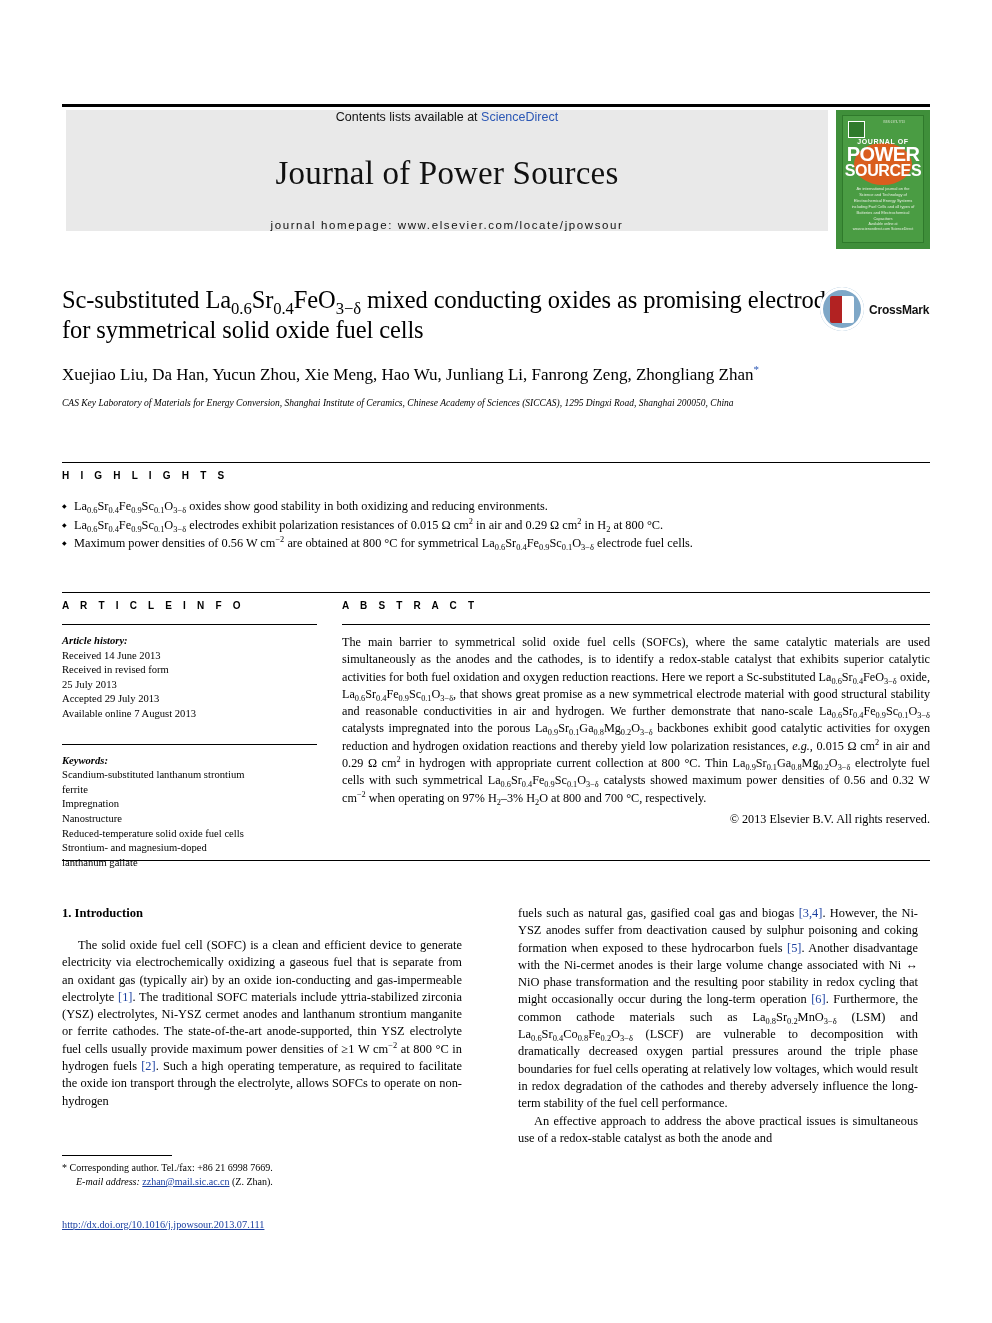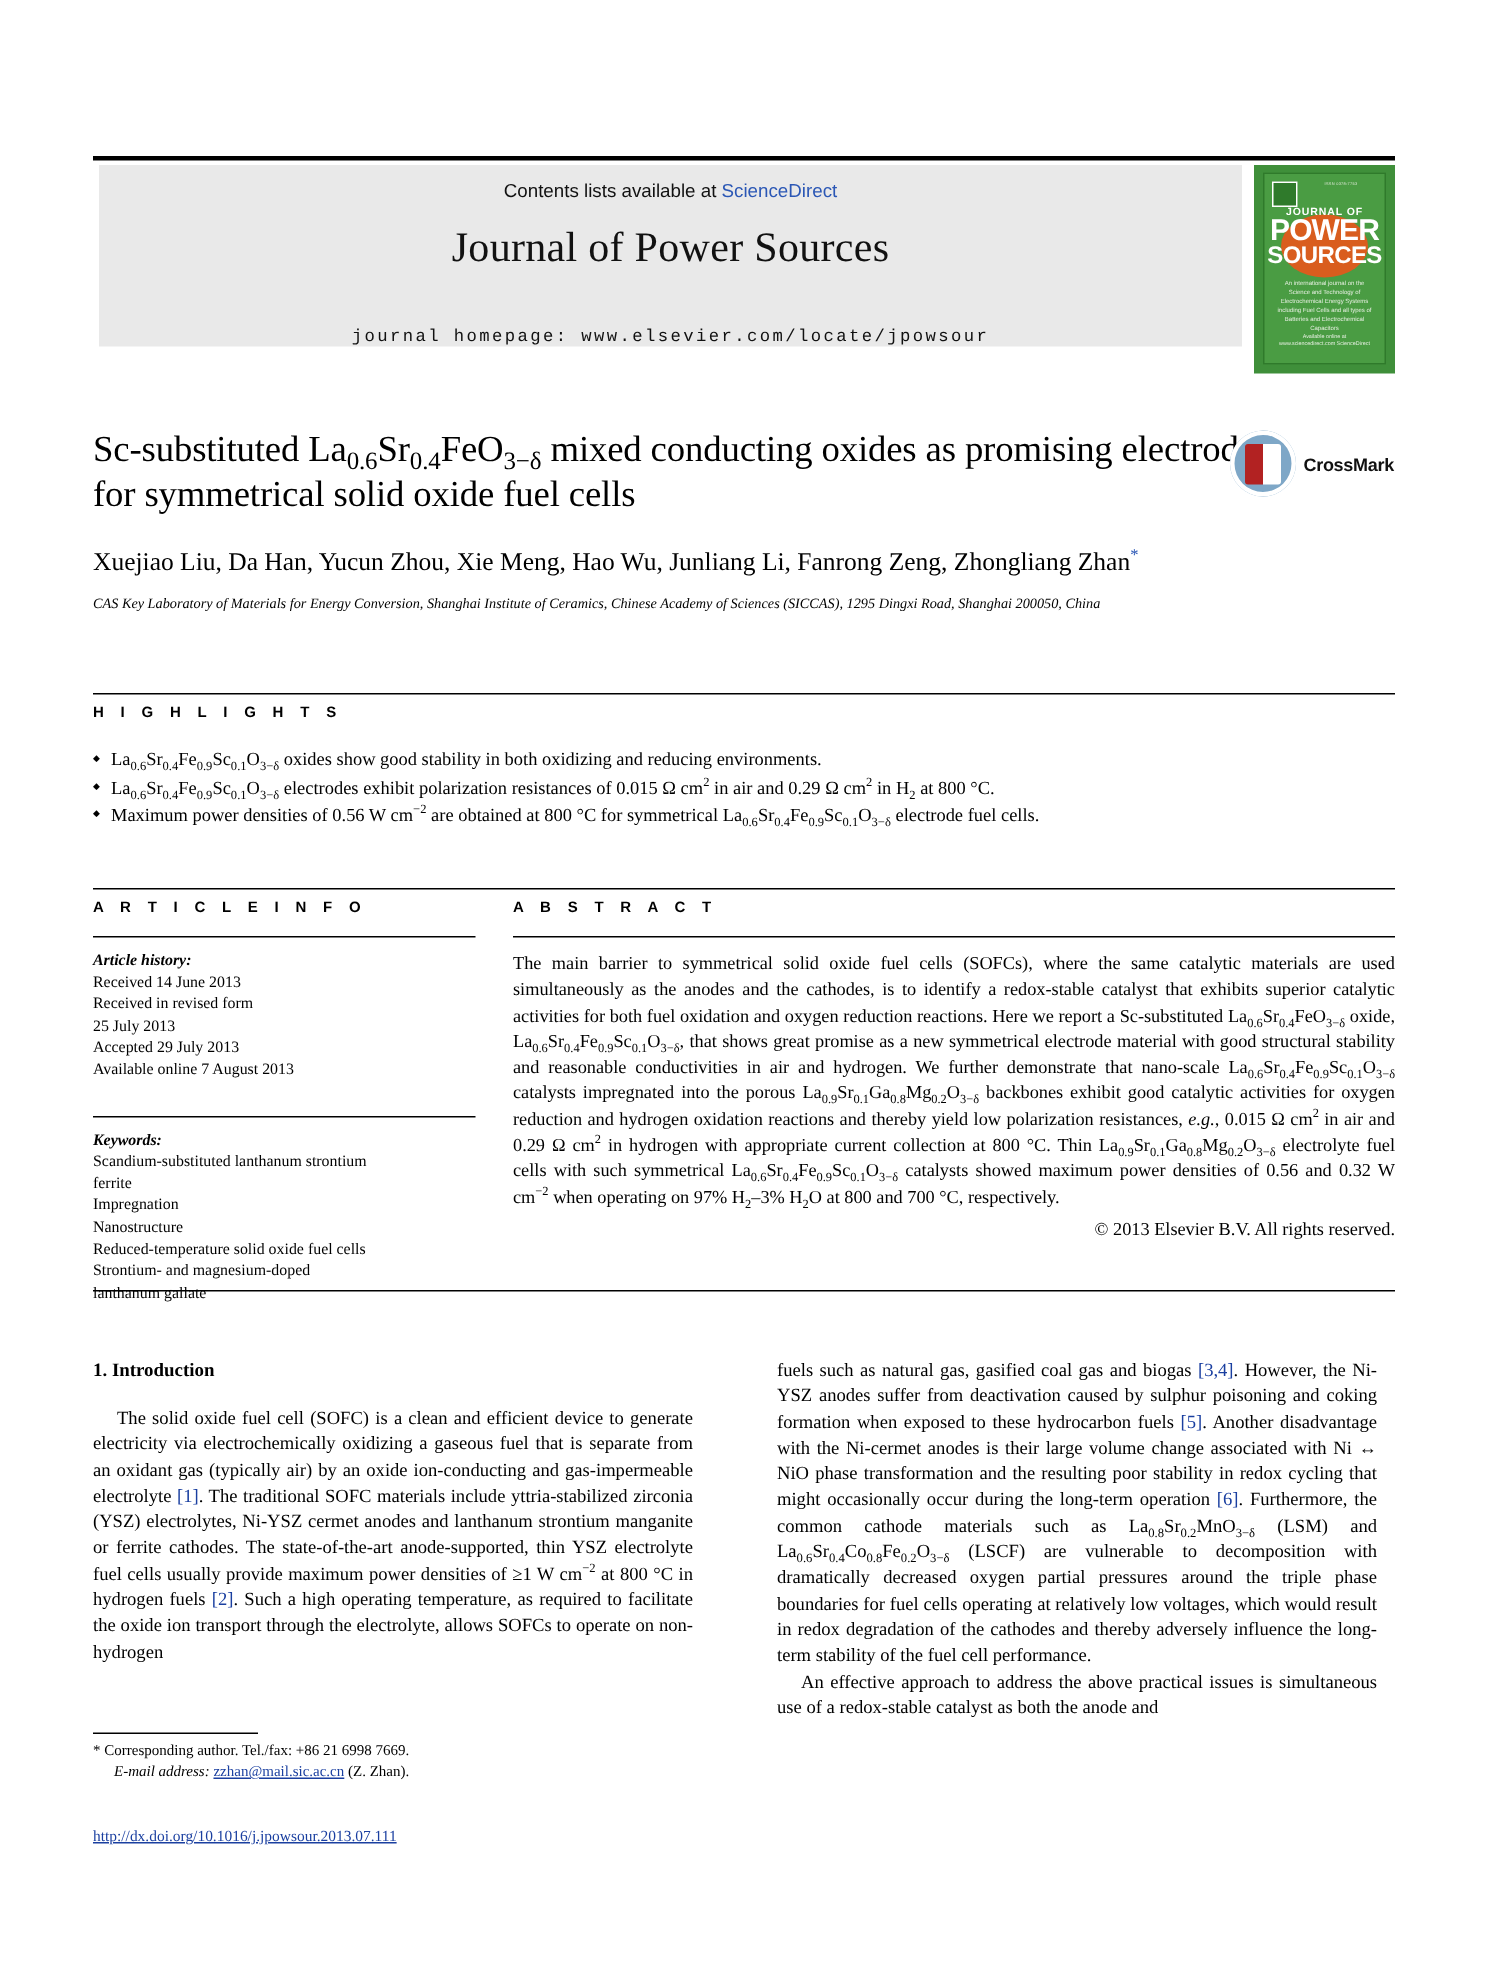--- a/index.html
+++ b/index.html
@@ -68,45 +68,46 @@
     line-height: 1;
     margin-top: -1px;
   }
   .journal-band {
     flex: 1 1 auto;
     background: #e9e9e9;
     margin: 0 8px 0 4px;
     display: flex;
     flex-direction: column;
     align-items: center;
-    justify-content: center;
+    justify-content: flex-end;
     padding-top: 10px;
     position: relative;
+    gap: 15px;
   }
   .contents-line {
     font-family: "Liberation Sans", sans-serif;
     font-size: 12.5px;
     color: #111;
   }
   .contents-line a {
     color: #2b57b5;
     text-decoration: none;
   }
   .journal-title {
     font-family: "Liberation Serif", serif;
-    font-size: 28px;
+    font-size: 33px;
     margin-top: 16px;
     letter-spacing: 0.2px;
     color: #111;
   }
   .homepage-line {
-    font-family: Liberation Mono, monospace;
+    font-family: Liberation Sans, sans-serif;
     font-size: 11.5px;
     letter-spacing: 1.6px;
-    margin-top: 36px;
+    margin-top: 12px;
     color: #111;
   }
   .cover-thumb {
     flex: 0 0 94px;
     width: 94px;
     height: 139px;
     background: #3f8f3a;
     position: relative;
     overflow: hidden;
     font-family: "Liberation Sans", sans-serif;

